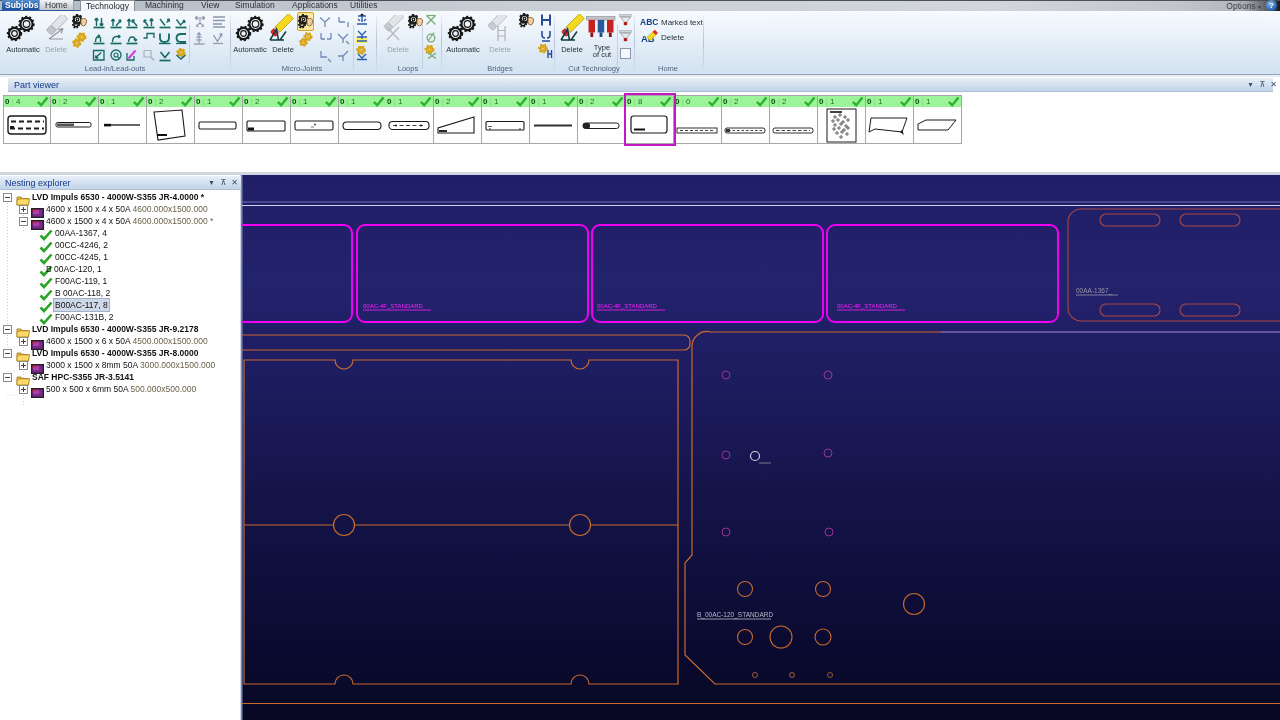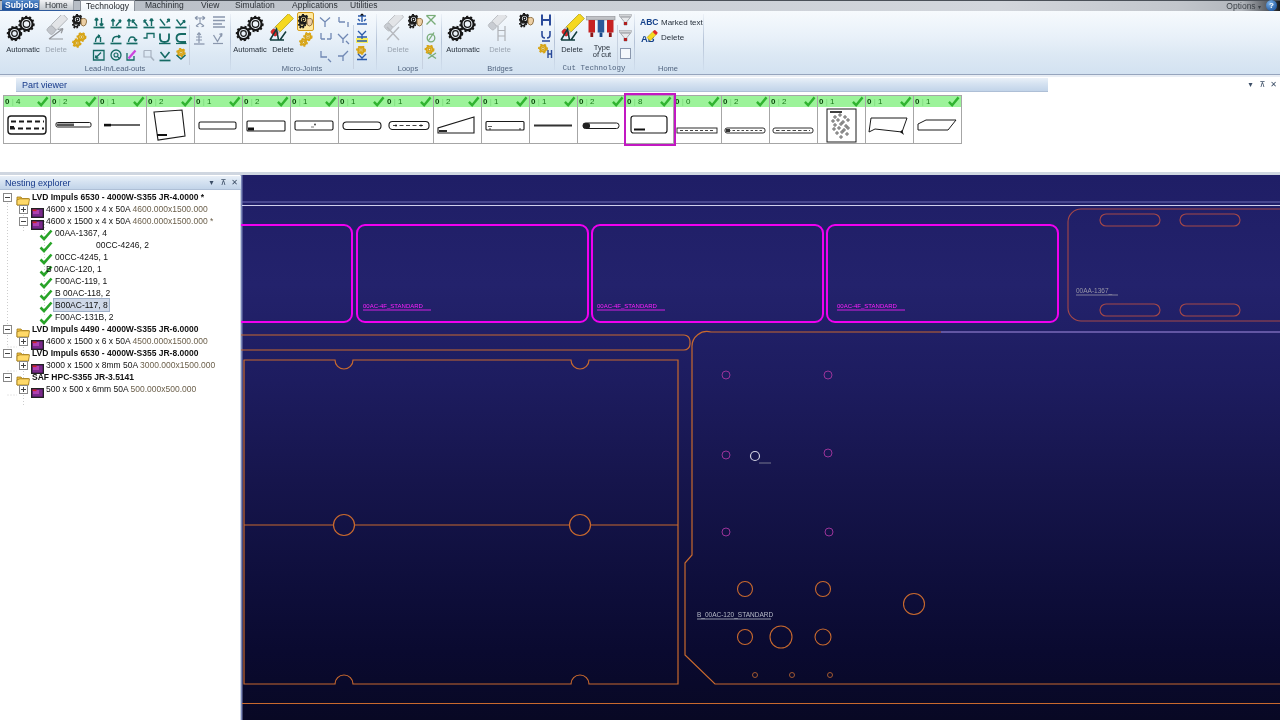--- a/index.html
+++ b/index.html
@@ -25,21 +25,21 @@
 #ribbon { left:0; top:11px; width:1280px; height:64px;
   background:linear-gradient(180deg,#f6fafd 0%,#e9f1f9 40%,#dce8f4 70%,#d3e2f1 100%);
   border-bottom:1px solid #96a5bd; }
 #ribbon .rs { position:absolute; top:3px; height:56px; width:1px; background:linear-gradient(180deg,rgba(160,175,200,0.1),#b4c2d6 50%,rgba(160,175,200,0.1)); }
 .glabel { position:absolute; top:53px; font-size:7.5px; color:#51647f; text-align:center; }
 .biglabel { position:absolute; font-size:7.5px; color:#27303b; text-align:center; top:44px; }
 .biglabel.gray { color:#9aa4b0; }
 
 
 #pv { left:0; top:77px; width:1280px; height:95px; background:#fff; }
-#pvtitle { position:absolute; left:16px; top:1px; width:1032px; height:14px;
+#pvtitle { position:absolute; left:8px; top:1px; width:1265px; height:14px;
   background:linear-gradient(180deg,#e9f0f8 0%,#d5e2f1 45%,#c2d4e9 100%); border-bottom:1px solid #aebfd6;
   font-size:9px; color:#16398a; line-height:14px; padding-left:6px; }
 .cell { position:absolute; top:18px; width:48px; height:49px; border:1px solid #a6a6a6; border-left:none; background:#fff; }
 .cell.first { border-left:1px solid #a6a6a6; }
 .chead { position:absolute; left:0; top:0; width:100%; height:11px; background:#9cf39a; font-size:8px; line-height:11px; color:#1c7a1c; padding-left:1px; }
 .chead b { color:#0c4a0c; font-weight:bold; }
 .cell.sel { outline:2.5px solid #c218c2; z-index:5; }
 .cbody { position:absolute; left:0; top:11px; width:100%; height:37px; }
 
 
@@ -85,21 +85,21 @@
     <div class="abs" style="left:617px;top:14px;width:1px;height:42px;background:#c6d1e0;"></div>
     <div class="rs" style="left:376px;"></div>
     <div class="rs" style="left:441px;"></div>
     <div class="rs" style="left:554px;"></div>
     <div class="rs" style="left:634px;"></div>
     <div class="rs" style="left:703px;"></div>
     <div class="glabel" style="left:40px;width:150px;">Lead-in/Lead-outs</div>
     <div class="glabel" style="left:242px;width:120px;">Micro-Joints</div>
     <div class="glabel" style="left:378px;width:60px;">Loops</div>
     <div class="glabel" style="left:450px;width:100px;">Bridges</div>
-    <div class="glabel" style="left:556px;width:76px;font-family:Liberation Mono, monospace;">Cut Technology</div>
+    <div class="glabel" style="left:556px;width:76px;">Cut Technology</div>
     <div class="glabel" style="left:636px;width:64px;">Home</div>
     <div id="ribicons">
     <svg class="abs" style="left:5px;top:4px;" width="34" height="28" viewBox="0 0 34 28">
           <circle cx="21.5" cy="9" r="7.3" fill="none" stroke="#161616" stroke-width="1.8" stroke-dasharray="2.1,2.0"></circle>
           <circle cx="21.5" cy="9" r="6.1" fill="none" stroke="#161616" stroke-width="2.2"></circle>
           <circle cx="21.5" cy="9" r="3.3" fill="none" stroke="#161616" stroke-width="1.2"></circle>
           <circle cx="9.5" cy="18.5" r="6.8" fill="none" stroke="#161616" stroke-width="1.8" stroke-dasharray="2.1,2.0"></circle>
           <circle cx="9.5" cy="18.5" r="5.6" fill="none" stroke="#161616" stroke-width="2.2"></circle>
           <circle cx="9.5" cy="18.5" r="2.8" fill="none" stroke="#161616" stroke-width="1.2"></circle>
         </svg>
@@ -661,21 +661,21 @@
               <rect x="1.5" y="1.5" width="4" height="1.6" fill="#cc2222"></rect>
             </svg></div>
       <div class="trow" style="left:46px;top:40px;">4600 x 1500 x 4 x 50A <span class="dim">4600.000x1500.000 *</span></div>
       <div class="abs" style="left:39px;top:52px;"><svg width="14" height="12" viewBox="0 0 14 12">
               <path d="M1.5 6.5 L5 10 L12.5 1.5" fill="none" stroke="#28a428" stroke-width="2.6"></path>
             </svg></div>
       <div class="trow" style="left:55px;top:52px;">00AA-1367, 4</div>
       <div class="abs" style="left:39px;top:64px;"><svg width="14" height="12" viewBox="0 0 14 12">
               <path d="M1.5 6.5 L5 10 L12.5 1.5" fill="none" stroke="#28a428" stroke-width="2.6"></path>
             </svg></div>
-      <div class="trow" style="left:55px;top:64px;margin-left:41px;">00CC-4246, 2</div>
+      <div class="trow" style="left:55px;top:64px;">00CC-4246, 2</div>
       <div class="abs" style="left:39px;top:76px;"><svg width="14" height="12" viewBox="0 0 14 12">
               <path d="M1.5 6.5 L5 10 L12.5 1.5" fill="none" stroke="#28a428" stroke-width="2.6"></path>
             </svg></div>
       <div class="trow" style="left:55px;top:76px;">00CC-4245, 1</div>
       <div class="abs" style="left:39px;top:88px;"><svg width="14" height="12" viewBox="0 0 14 12">
               <path d="M1.5 6.5 L5 10 L12.5 1.5" fill="none" stroke="#28a428" stroke-width="2.6"></path>
             </svg></div>
       <div class="trow" style="left:46px;top:88px;">B 00AC-120, 1</div>
       <div class="abs" style="left:39px;top:100px;"><svg width="14" height="12" viewBox="0 0 14 12">
               <path d="M1.5 6.5 L5 10 L12.5 1.5" fill="none" stroke="#28a428" stroke-width="2.6"></path>
@@ -693,21 +693,21 @@
               <path d="M1.5 6.5 L5 10 L12.5 1.5" fill="none" stroke="#28a428" stroke-width="2.6"></path>
             </svg></div>
       <div class="trow" style="left:55px;top:136px;">F00AC-131B, 2</div>
       <div class="abs" style="left:3px;top:150px;width:9px;height:9px;border:1px solid #888;background:#fff;">
             <div class="abs" style="left:1px;top:3.4px;width:5px;height:1px;background:#444;"></div>
           </div>
       <div class="abs" style="left:16px;top:149px;"><svg width="14" height="11" viewBox="0 0 14 11">
               <path d="M1 2 L5 2 L6.2 3.5 L12.5 3.5 L12.5 10 L1 10 Z" fill="#f0c040" stroke="#a07818" stroke-width="0.8"></path>
               <path d="M1 4.8 L4 3.8 L13.5 3.8 L12.5 10 L1 10 Z" fill="#ffd968" stroke="#a07818" stroke-width="0.8"></path>
             </svg></div>
-      <div class="trow" style="left:32px;top:148px;"><b>LVD Impuls 4490 - 4000W-S355 JR-6.0000</b></div>
+      <div class="trow" style="left:32px;top:148px;"><b>LVD Impuls 6530 - 4000W-S355 JR-9.2178</b></div>
       <div class="abs" style="left:19px;top:162px;width:9px;height:9px;border:1px solid #888;background:#fff;">
             <div class="abs" style="left:1px;top:3.4px;width:5px;height:1px;background:#444;"></div>
             <div class="abs" style="left:3.4px;top:1px;width:1px;height:5px;background:#444;"></div>
           </div>
       <div class="abs" style="left:31px;top:161px;"><svg width="13" height="10" viewBox="0 0 13 10">
               <rect x="0.5" y="0.5" width="12" height="9" fill="#3a1a4a" stroke="#222"></rect>
               <rect x="1.5" y="1.5" width="10" height="7" fill="#7a2a8a"></rect>
               <rect x="2" y="2" width="6" height="4" fill="#b040b0"></rect>
               <rect x="1.5" y="1.5" width="4" height="1.6" fill="#cc2222"></rect>
             </svg></div>

